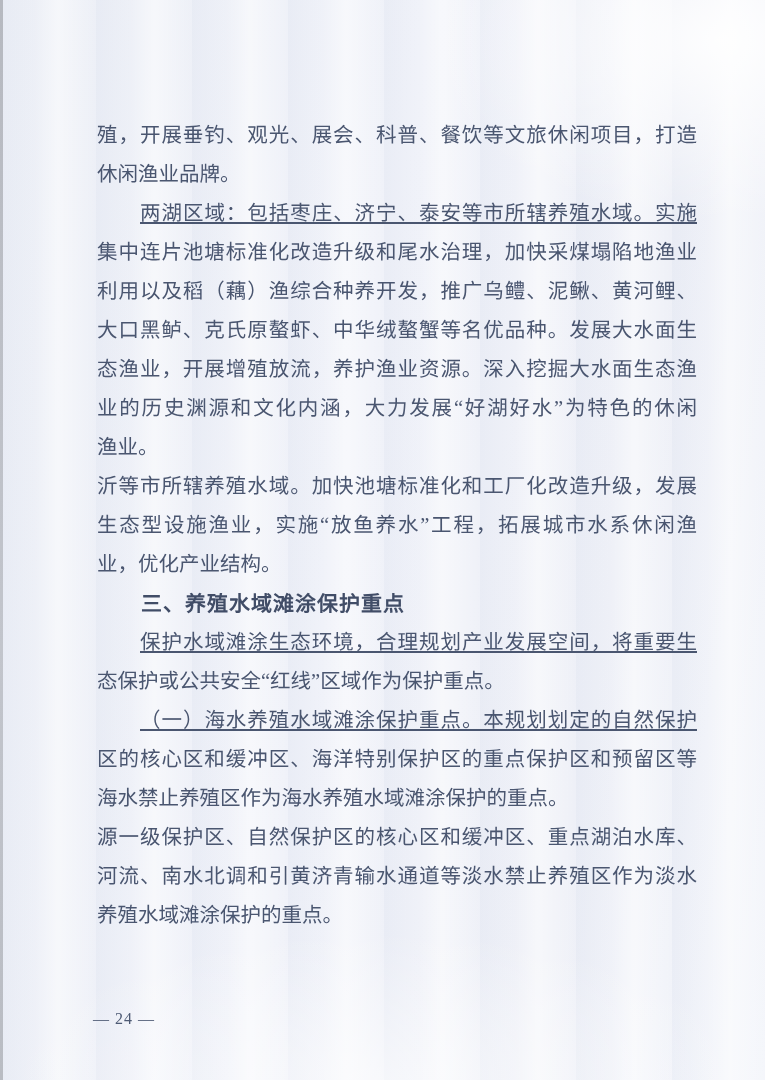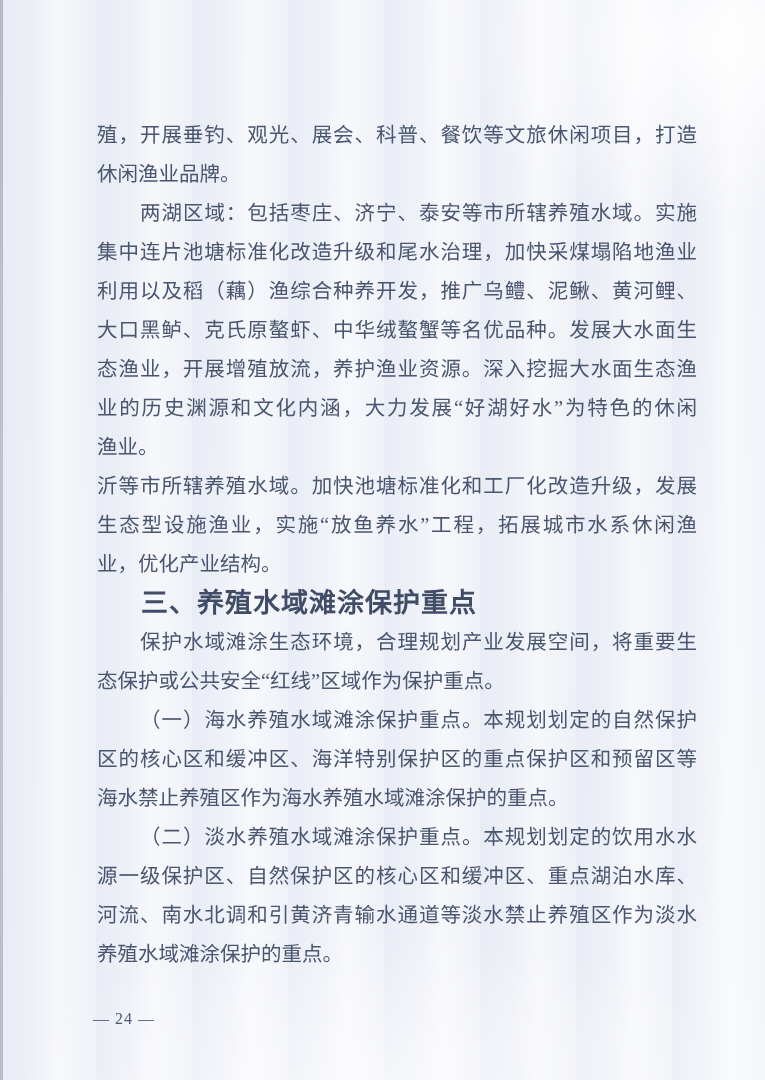--- a/index.html
+++ b/index.html
@@ -40,29 +40,29 @@
   .ln {
     width: 600px;
     height: 39px;
     line-height: 39px;
     font-size: 20.5px;
     text-align: justify;
     text-justify: inter-character;
     overflow: hidden;
   }
   .jf { text-align-last: justify; }
-  .ind { width: 557px; padding-left: 43px; }
+  .ind { width: 557px; padding-left: 43px; text-decoration: underline; }
   .hd {
     width: 556px;
     height: 39px;
     line-height: 39px;
     padding-left: 44px;
     font-family: "Liberation Sans", sans-serif;
     font-weight: 700;
-    font-size: 27px;
+    font-size: 21px;
     letter-spacing: 1px;
     color: #414d67;
     overflow: hidden;
   }
   .footer {
     position: absolute;
     left: 93px;
     top: 1004px;
     height: 30px;
     line-height: 30px;
@@ -107,21 +107,20 @@
       <div class="ln">态保护或公共安全“红线”区域作为保护重点。</div>
     </div>
 
     <div>
       <div class="ln ind jf">（一）海水养殖水域滩涂保护重点。本规划划定的自然保护</div>
       <div class="ln jf">区的核心区和缓冲区、海洋特别保护区的重点保护区和预留区等</div>
       <div class="ln">海水禁止养殖区作为海水养殖水域滩涂保护的重点。</div>
     </div>
 
     <div>
-      <div class="ln ind jf">（二）淡水养殖水域滩涂保护重点。本规划划定的饮用水水</div>
       <div class="ln jf">源一级保护区、自然保护区的核心区和缓冲区、重点湖泊水库、</div>
       <div class="ln jf">河流、南水北调和引黄济青输水通道等淡水禁止养殖区作为淡水</div>
       <div class="ln">养殖水域滩涂保护的重点。</div>
     </div>
 
   </div>
 
   <div class="footer">— 24 —</div>
 </div>
 

